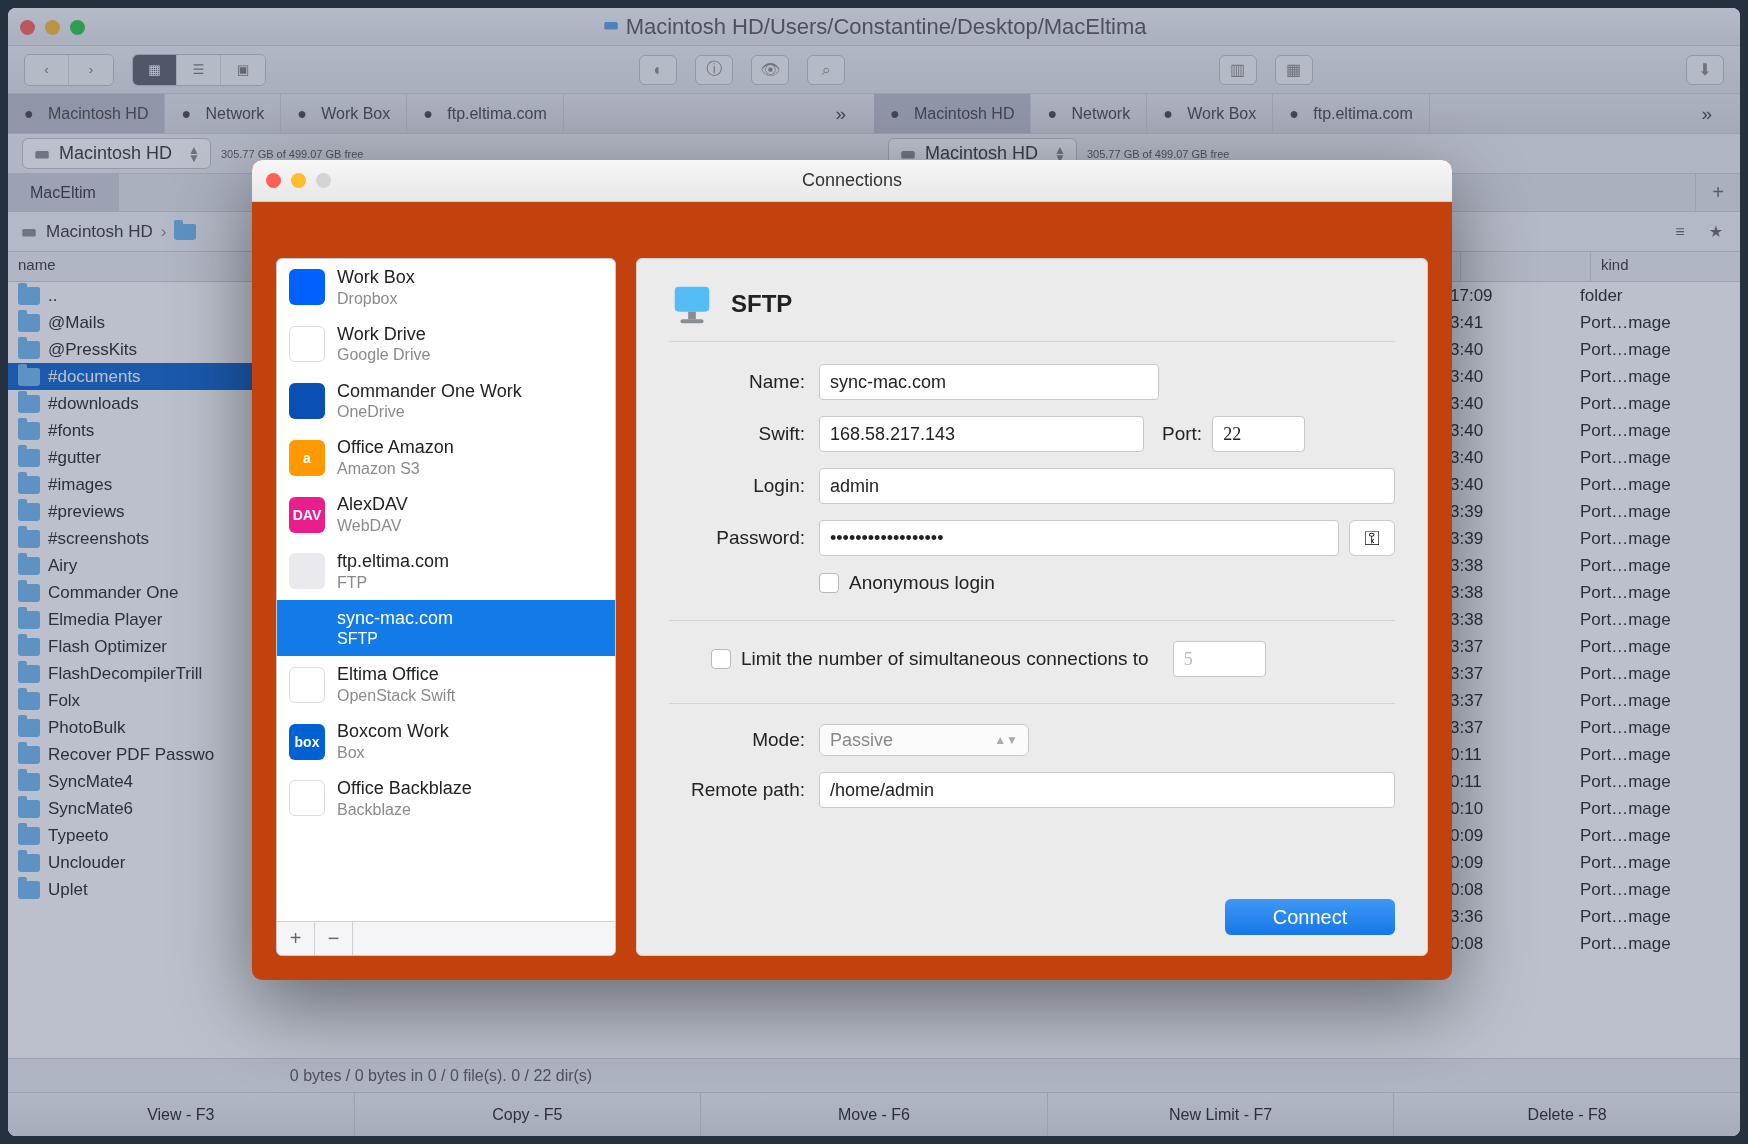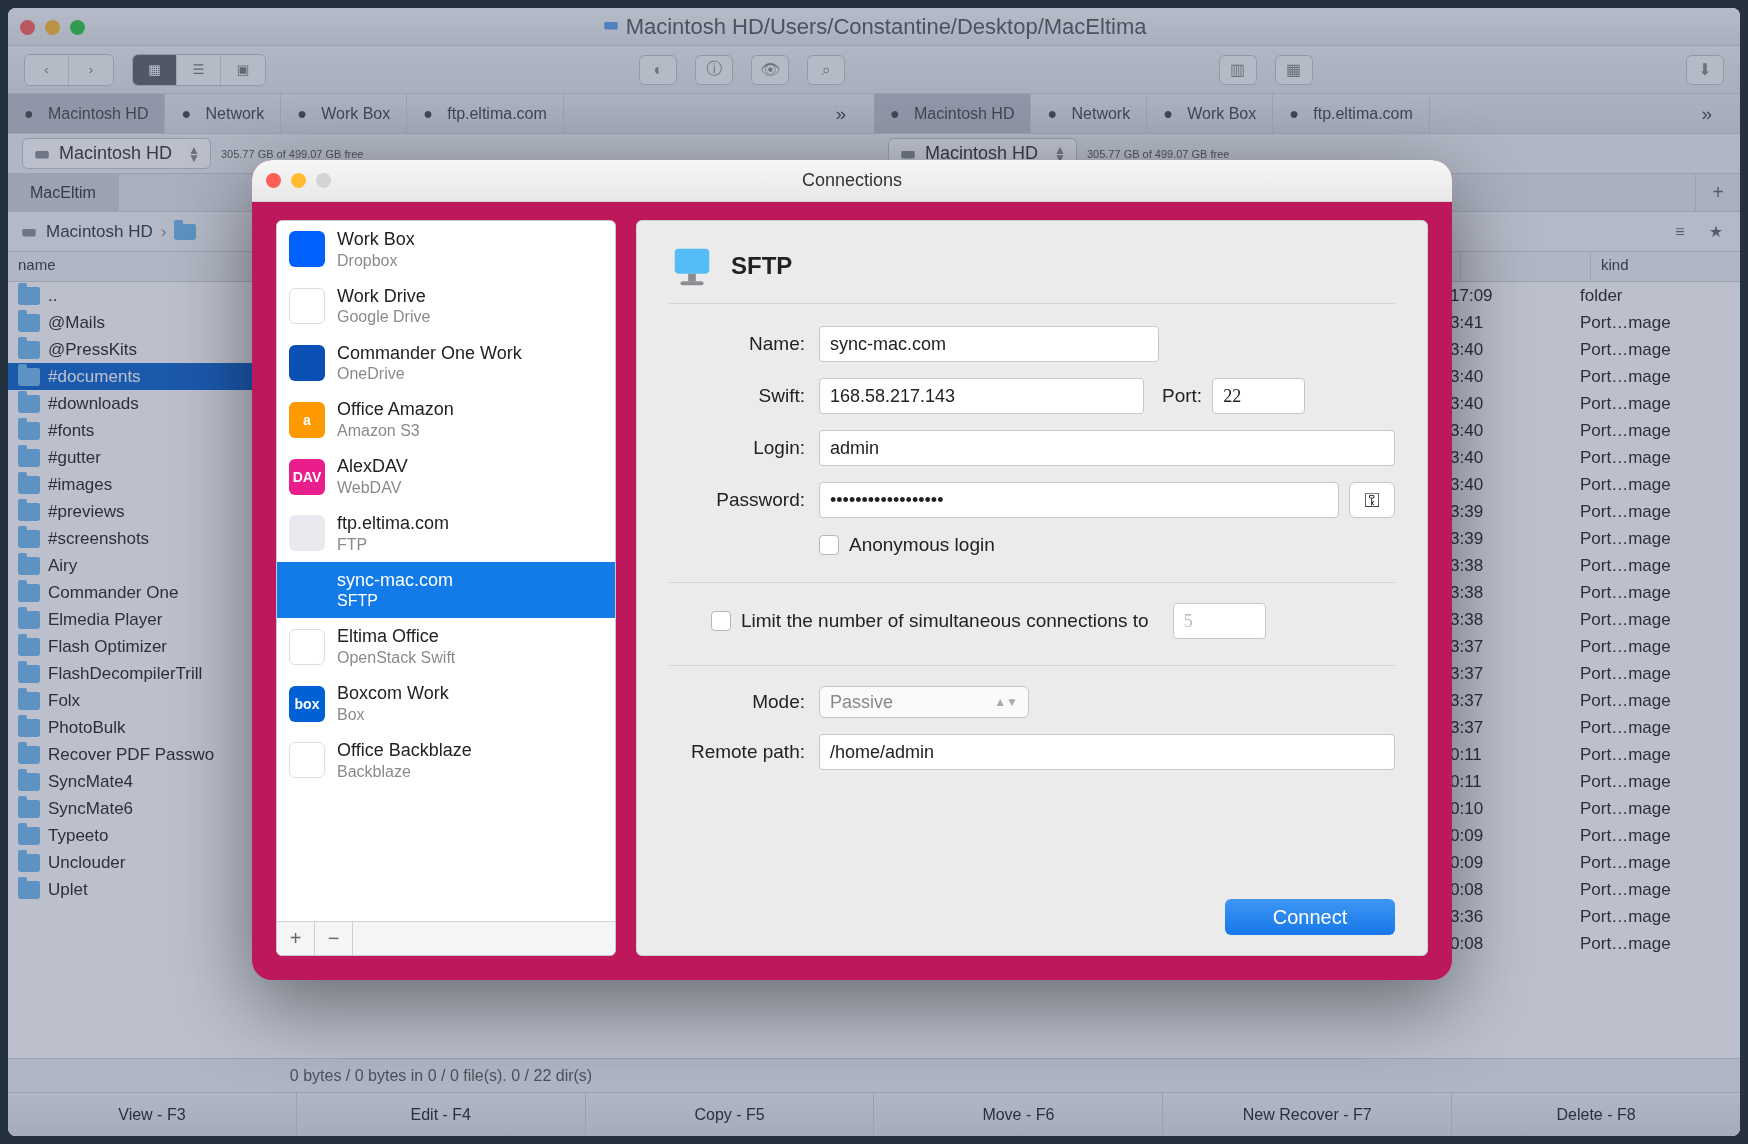--- a/index.html
+++ b/index.html
@@ -71,21 +71,21 @@
 .fkey { flex:1; display:flex;align-items:center;justify-content:center;font-size:16px;color:#222;border-right:1px solid #cfd0d4;}
 .fkey:last-child{border-right:none;}
 
 
 .folder-ico { width:22px;height:16px;background:#6fb9f0;border-radius:2px 2px 3px 3px;position:relative;display:inline-block;}
 .folder-ico::before{content:"";position:absolute;top:-4px;left:0;width:9px;height:5px;background:#6fb9f0;border-radius:2px 2px 0 0;}
 
 .disk-svg { width:18px;height:18px; }
 
 
-.dialog { position:absolute; left:252px; top:160px; width:1200px; height:820px; background:#be185d; border-radius:20px; box-shadow:0 25px 80px rgba(0,0,0,0.45); z-index:10; display:flex; flex-direction:column; overflow:hidden;}
+.dialog { position:absolute; left:252px; top:160px; width:1200px; height:820px; background:#c2410c; border-radius:10px; box-shadow:0 25px 80px rgba(0,0,0,0.45); z-index:10; display:flex; flex-direction:column; overflow:hidden;gap:38px;}
 .dlg-title { height:42px; display:flex; align-items:center; justify-content:center; background:linear-gradient(#f6f6f6,#e8e8e8); border-bottom:1px solid #d0d0d0; position:relative; font-size:18px; color:#333;}
 .dlg-traffic { position:absolute; left:14px; top:13px; display:flex; gap:10px;}
 .dlg-traffic span{width:15px;height:15px;border-radius:50%;display:inline-block;}
 .dlg-body { flex:1; display:flex; gap:20px; padding:18px 24px 24px;}
 .sidebar { width:340px; background:#fff; border:1px solid #c8c8cb; border-radius:6px; display:flex; flex-direction:column; overflow:hidden;}
 .sblist { flex:1; overflow-y:auto; }
 .sbrow { display:flex; align-items:center; gap:12px; padding:8px 12px; }
 .sbrow.sel { background:#127be8; color:#fff; }
 .sbico { width:36px; height:36px; border-radius:6px; display:flex;align-items:center;justify-content:center;color:#fff;font-weight:700;font-size:14px; flex-shrink:0;}
 .sbtext { display:flex; flex-direction:column; line-height:1.2; }
@@ -473,24 +473,23 @@
         </div>
       </div>
   </div>
 
   <div class="statusbar">
     <div class="shalf">0 bytes / 0 bytes in 0 / 0 file(s). 0 / 22 dir(s)</div>
   </div>
 
   <div class="fkeys" id="fkeys">
       <div class="fkey">View - F3</div>
-      <div class="fkey">Edit - F4</div>
       <div class="fkey">Copy - F5</div>
       <div class="fkey">Move - F6</div>
-      <div class="fkey">New Recover - F7</div>
+      <div class="fkey">New Limit - F7</div>
       <div class="fkey">Delete - F8</div>
     </div>
 </div>
 
 <div class="dim-overlay"></div>
 
 <div class="dialog">
   <div class="dlg-title">
     <div class="dlg-traffic">
       <span style="background:#ff5f57"></span>

